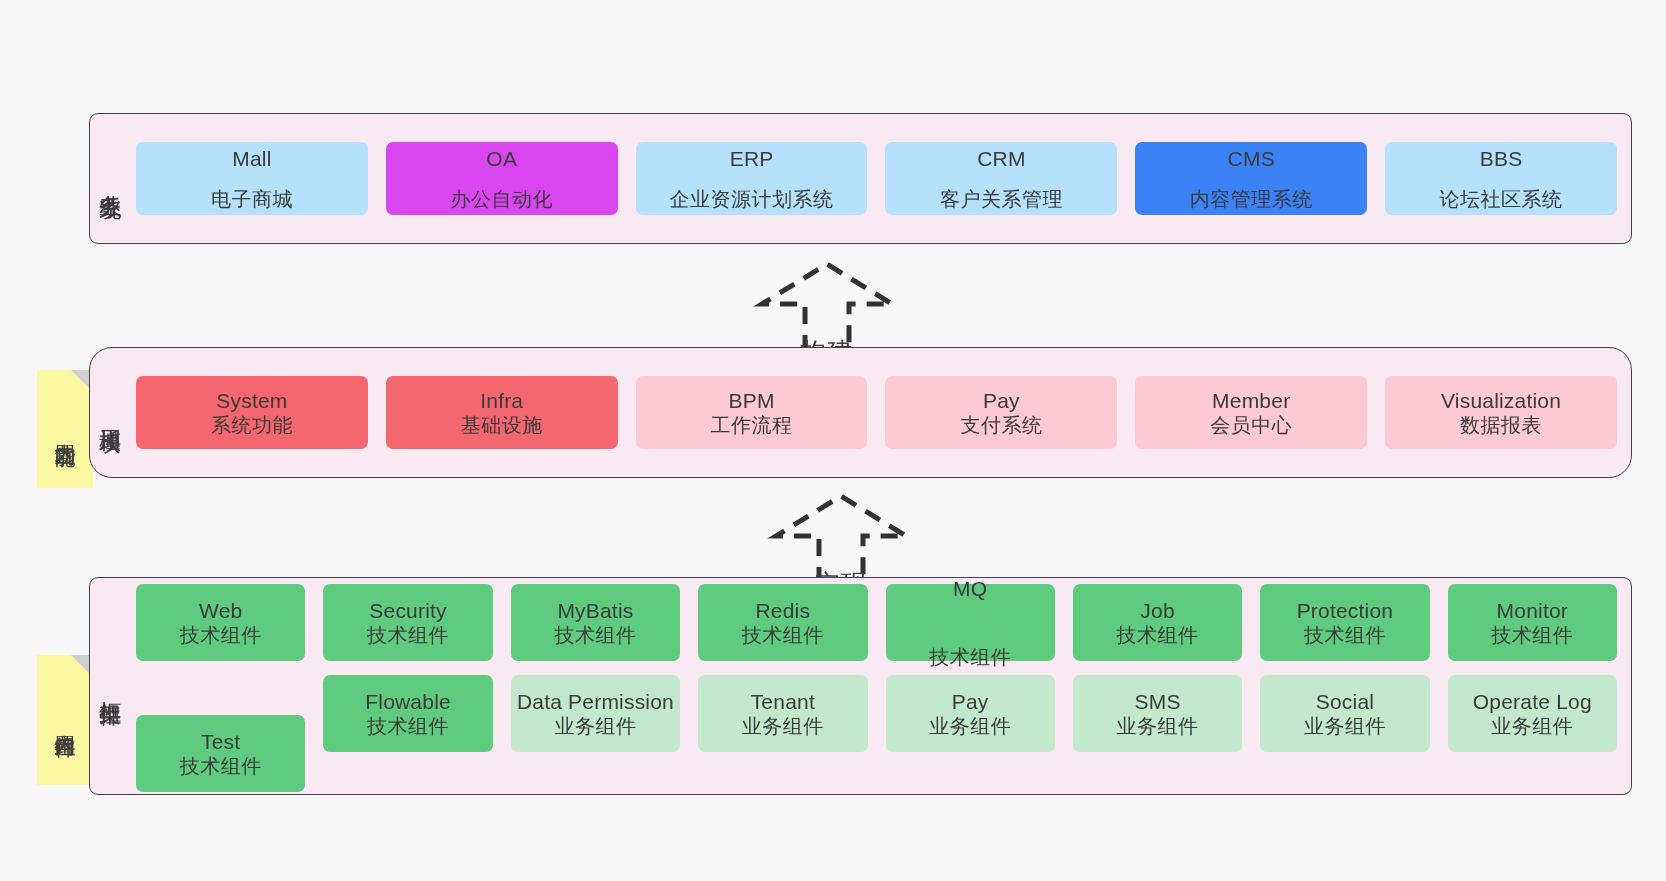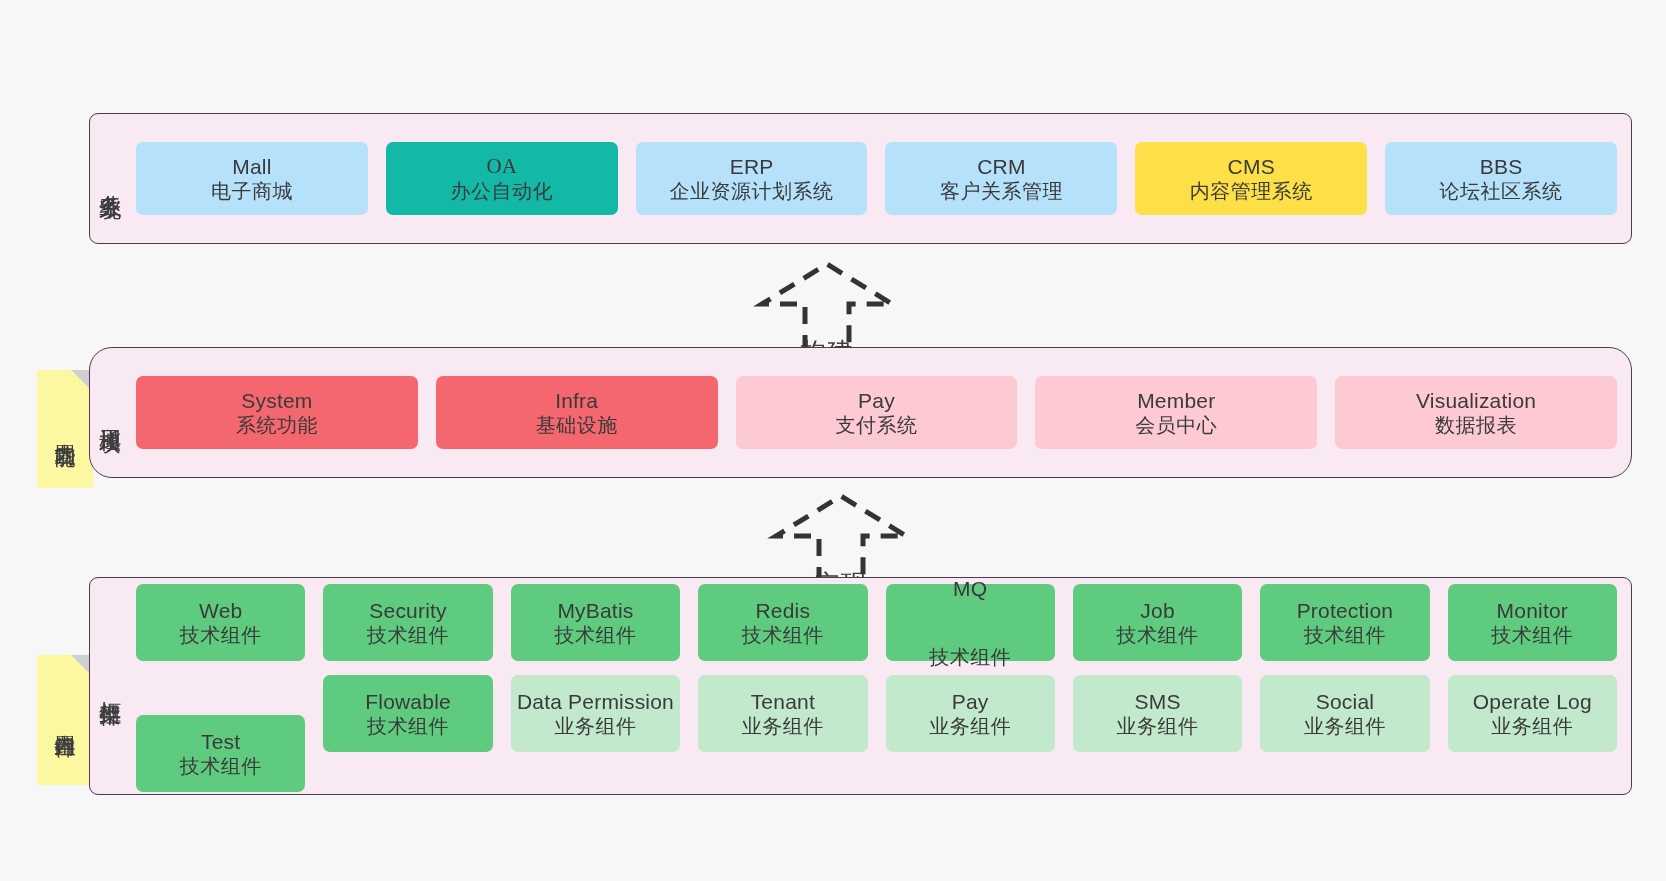--- a/index.html
+++ b/index.html
@@ -61,21 +61,21 @@
     justify-content:center;
     text-align:center;
     line-height:1.2;
     box-sizing:border-box;
     padding:4px 3px;
   }
   .cell .en{font-size:21px;letter-spacing:.2px;}
   .cell .cn{font-size:20px;letter-spacing:.5px;}
 
   
-  .c-blue{background:#b5e1fb;}
+  .c-blue{background:#b5e1fb;justify-content:space-between;}
   .c-red{background:#f4676f;}
   .c-pink{background:#fdc9d3;}
   .c-green{background:#5ecb7f;}
   .c-lgreen{background:#c2e9cb;}
 
   
   #tier-business{left:89px;top:113px;width:1543px;height:131px;}
   #tier-business .cell{height:73px;}
   #tier-common{left:89px;top:347px;width:1543px;height:131px;border-radius:23px;}
   #tier-common .cell{height:73px;}
@@ -144,33 +144,33 @@
 <div class="canvas">
 
   <div class="tier" id="tier-business">
     <div class="tier-label">业务系统</div>
     <div class="tier-body">
       <div class="row">
         <div class="cell c-blue" style="background: rgb(181, 225, 251);">
           <span class="en">Mall</span>
           <span class="cn">电子商城</span>
         </div>
-        <div class="cell c-blue" style="background: #14b8a6; font-family: Liberation Serif, serif;">
+        <div class="cell c-blue" style="background: #d946ef;">
           <span class="en">OA</span>
           <span class="cn">办公自动化</span>
         </div>
         <div class="cell c-blue" style="background: rgb(181, 225, 251);">
           <span class="en">ERP</span>
           <span class="cn">企业资源计划系统</span>
         </div>
         <div class="cell c-blue" style="background: rgb(181, 225, 251);">
           <span class="en">CRM</span>
           <span class="cn">客户关系管理</span>
         </div>
-        <div class="cell c-blue" style="background: #fde047;">
+        <div class="cell c-blue" style="background: #3b82f6;">
           <span class="en">CMS</span>
           <span class="cn">内容管理系统</span>
         </div>
         <div class="cell c-blue" style="background: rgb(181, 225, 251);">
           <span class="en">BBS</span>
           <span class="cn">论坛社区系统</span>
         </div>
       </div>
     </div>
   </div>
@@ -194,20 +194,24 @@
       <div class="row">
         <div class="cell c-red" style="background: rgb(244, 103, 111);">
           <span class="en">System</span>
           <span class="cn">系统功能</span>
         </div>
         <div class="cell c-red" style="background: rgb(244, 103, 111);">
           <span class="en">Infra</span>
           <span class="cn">基础设施</span>
         </div>
         <div class="cell c-pink" style="background: rgb(253, 201, 211);">
+          <span class="en">BPM</span>
+          <span class="cn">工作流程</span>
+        </div>
+        <div class="cell c-pink" style="background: rgb(253, 201, 211);">
           <span class="en">Pay</span>
           <span class="cn">支付系统</span>
         </div>
         <div class="cell c-pink" style="background: rgb(253, 201, 211);">
           <span class="en">Member</span>
           <span class="cn">会员中心</span>
         </div>
         <div class="cell c-pink" style="background: rgb(253, 201, 211);">
           <span class="en">Visualization</span>
           <span class="cn">数据报表</span>

